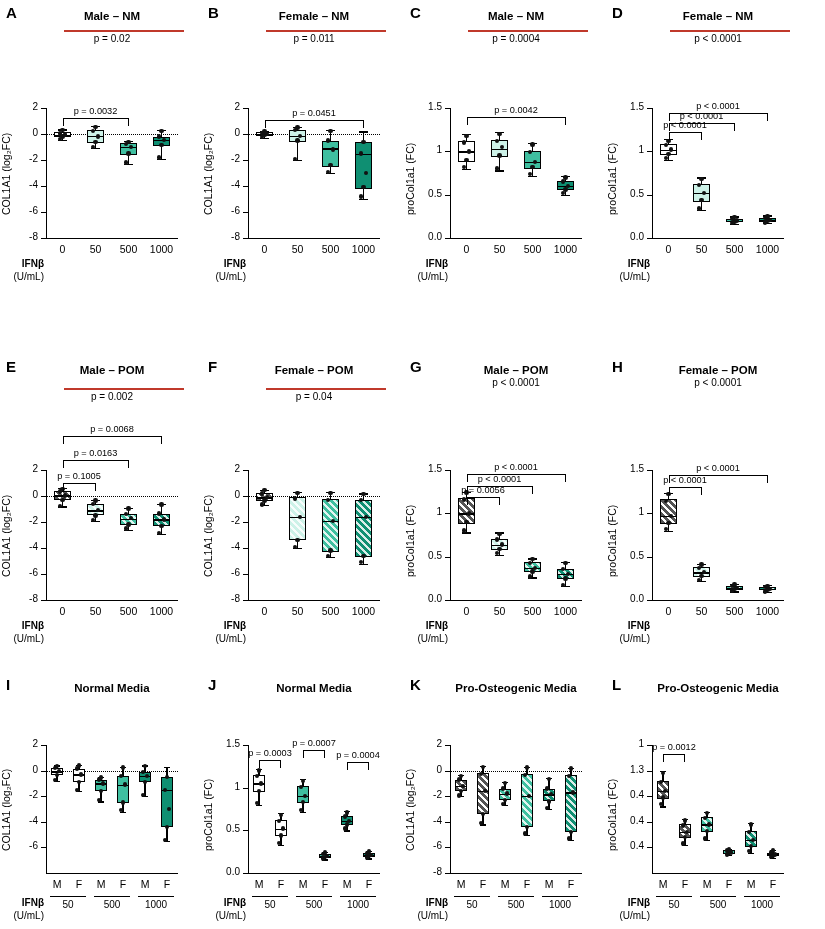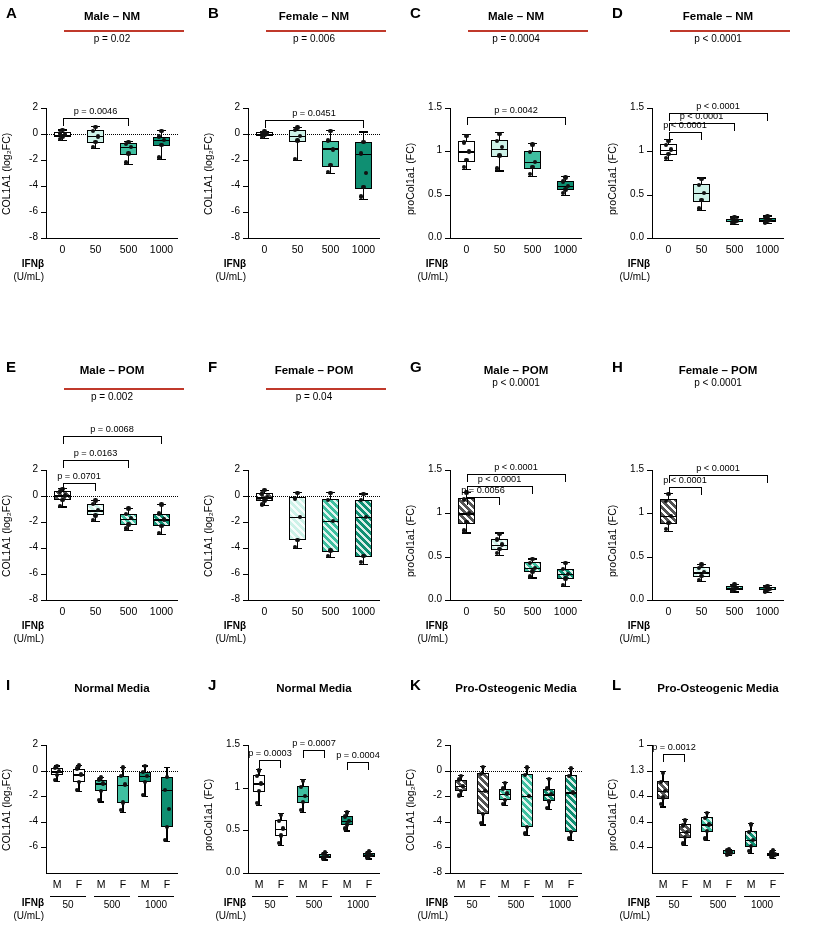--- a/index.html
+++ b/index.html
@@ -90,25 +90,25 @@
     <div class="box" style="left:153.25px;top:136.6px;width:16.5px;height:9.099999999999994px;background:#0f8f72;"></div>
     <div class="median" style="left:153.25px;top:139.85px;width:16.5px;"></div>
     <div class="pt" style="left:156.66000000000003px;top:155.20000000000002px;"></div>
     <div class="pt" style="left:159.3px;top:142.85000000000002px;"></div>
     <div class="pt" style="left:161.94px;top:137.65px;"></div>
     <div class="pt" style="left:156.66000000000003px;top:134.4px;"></div>
     <div class="pt" style="left:159.3px;top:128.55px;"></div>
     <div class="xaxistitle" style="left:0px;top:258px;width:44px;">IFNβ</div>
     <div class="xaxistitle" style="left:0px;top:271px;width:44px;font-weight:normal;">(U/mL)</div>
     <div class="brk" style="left:62.5px;top:117.75px;width:66px;height:8px;"></div>
-    <div class="ann" style="left:61.5px;top:105.75px;width:68px;text-align:center;">p = 0.0046</div>
+    <div class="ann" style="left:61.5px;top:105.75px;width:68px;text-align:center;">p = 0.0032</div>
     <div class="plabel" style="left:208px;top:4px;">B</div>
     <div class="ptitle" style="left:224px;top:10px;width:180px;">Female – NM</div>
     <div class="sigbar" style="left:266px;top:30px;width:120px;"></div>
-    <div class="sigtext" style="left:244px;top:33px;width:140px;">p = 0.006</div>
+    <div class="sigtext" style="left:244px;top:33px;width:140px;">p = 0.011</div>
     <div class="axis-line" style="left:248px;top:108px;width:1.3px;height:130px;"></div>
     <div class="tick" style="left:243px;top:108px;"></div>
     <div class="ticklabel" style="left:206px;top:101px;width:34px;">2</div>
     <div class="tick" style="left:243px;top:134px;"></div>
     <div class="ticklabel" style="left:206px;top:127px;width:34px;">0</div>
     <div class="tick" style="left:243px;top:160px;"></div>
     <div class="ticklabel" style="left:206px;top:153px;width:34px;">-2</div>
     <div class="tick" style="left:243px;top:186px;"></div>
     <div class="ticklabel" style="left:206px;top:179px;width:34px;">-4</div>
     <div class="tick" style="left:243px;top:212px;"></div>
@@ -356,21 +356,21 @@
     <div class="box" style="left:153.25px;top:513.55px;width:16.5px;height:12.350000000000023px;background:#0f8f72;background-image:repeating-linear-gradient(45deg,#0f8f72 0px,#0f8f72 3px,rgba(255,255,255,0.85) 3px,rgba(255,255,255,0.85) 5px);"></div>
     <div class="median" style="left:153.25px;top:519.4px;width:16.5px;"></div>
     <div class="pt" style="left:156.66000000000003px;top:530.8499999999999px;"></div>
     <div class="pt" style="left:159.3px;top:523.6999999999999px;"></div>
     <div class="pt" style="left:161.94px;top:517.1999999999999px;"></div>
     <div class="pt" style="left:156.66000000000003px;top:511.34999999999997px;"></div>
     <div class="pt" style="left:159.3px;top:502.25px;"></div>
     <div class="xaxistitle" style="left:0px;top:620px;width:44px;">IFNβ</div>
     <div class="xaxistitle" style="left:0px;top:633px;width:44px;font-weight:normal;">(U/mL)</div>
     <div class="brk" style="left:62.5px;top:483px;width:33px;height:8px;"></div>
-    <div class="ann" style="left:45px;top:471px;width:68px;text-align:center;">p = 0.0701</div>
+    <div class="ann" style="left:45px;top:471px;width:68px;text-align:center;">p = 0.1005</div>
     <div class="brk" style="left:62.5px;top:459.6px;width:66px;height:8px;"></div>
     <div class="ann" style="left:61.5px;top:447.6px;width:68px;text-align:center;">p = 0.0163</div>
     <div class="brk" style="left:62.5px;top:436.2px;width:99px;height:8px;"></div>
     <div class="ann" style="left:78px;top:424.2px;width:68px;text-align:center;">p = 0.0068</div>
     <div class="plabel" style="left:208px;top:358px;">F</div>
     <div class="ptitle" style="left:224px;top:364px;width:180px;">Female – POM</div>
     <div class="sigbar" style="left:266px;top:388px;width:120px;"></div>
     <div class="sigtext" style="left:244px;top:391px;width:140px;">p = 0.04</div>
     <div class="axis-line" style="left:248px;top:470px;width:1.3px;height:130px;"></div>
     <div class="tick" style="left:243px;top:470px;"></div>

